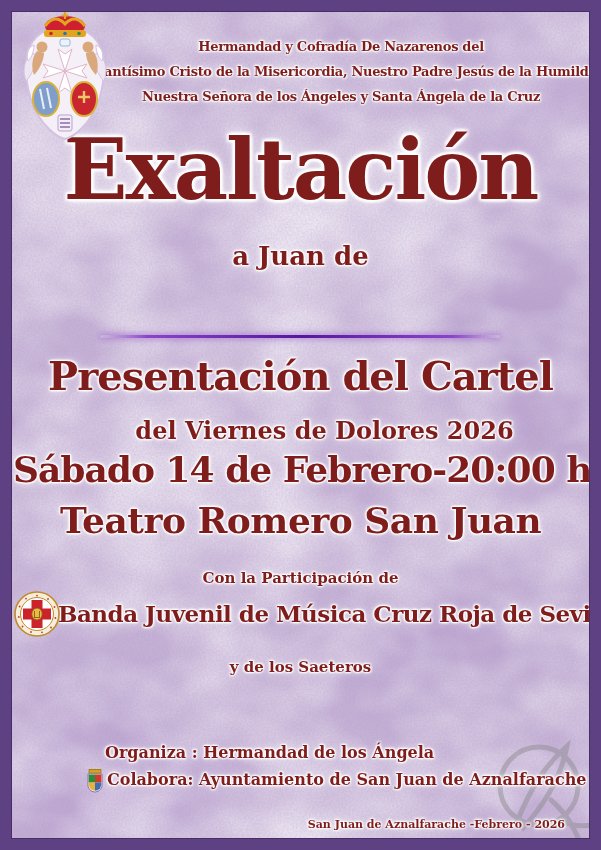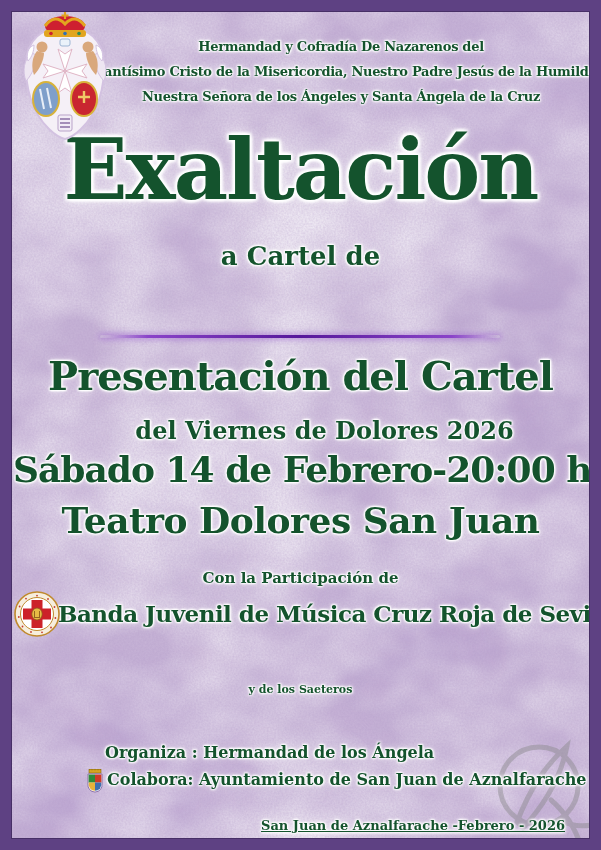--- a/index.html
+++ b/index.html
@@ -30,21 +30,21 @@
     filter:blur(7px);
   }
   .bg-noise{position:absolute;left:0;top:0;z-index:2;pointer-events:none;}
   .border-frame{
     position:absolute;inset:0;z-index:10;pointer-events:none;box-sizing:border-box;
     border:11px solid #5e4183;
     box-shadow: inset 0 0 0 1px #472f66;
   }
   .txt{
     position:absolute;left:13px;right:13px;z-index:5;text-align:center;
-    font-weight:bold;color:#14532d;white-space:nowrap;line-height:1.05;
+    font-weight:bold;color:#7f1d1d;white-space:nowrap;line-height:1.05;
     text-shadow:-1px -1px 2px #fff,1px -1px 2px #fff,-1px 1px 2px #fff,1px 1px 2px #fff,0 0 7px rgba(255,255,255,.85);
   }
   .hdr{left:95px;right:14px;font-size:13px;letter-spacing:-0.3px;}
   .hdr1{top:40px;}
   .hdr2{top:65px;}
   .hdr3{top:90px;}
   .title{top:126px;font-size:84px;letter-spacing:-2px;
     text-shadow:-2px -2px 3px #fff,2px -2px 3px #fff,-2px 2px 3px #fff,2px 2px 3px #fff,0 0 12px rgba(255,255,255,.9);}
   .acargo{top:243px;font-size:26px;}
   .speaker{top:279px;font-size:29px;}
@@ -53,25 +53,25 @@
     background:linear-gradient(to right, rgba(123,47,190,0), #9б59d0 0%, #7b2fbe 15%, #5a189a 50%, #7b2fbe 85%, rgba(123,47,190,0) 100%);
     background:linear-gradient(to right, rgba(123,47,190,0) 0%, #8a43c9 12%, #56189a 50%, #8a43c9 88%, rgba(123,47,190,0) 100%);
     box-shadow:0 0 6px 1px rgba(138,67,201,.55);
   }
   .pres1{top:355px;font-size:40px;letter-spacing:-1px;}
   .pres2{top:418px;font-size:24px;margin-left:48px;}
   .date{top:451px;font-size:36px;letter-spacing:-1px;}
   .venue{top:502px;font-size:36px;letter-spacing:-0.5px;}
   .partintro{top:571px;font-size:15px;}
   .band{left:58px;right:14px;top:602px;font-size:23px;letter-spacing:-0.5px;}
-  .saetintro{top:684px;font-size:11px;}
+  .saetintro{top:660px;font-size:15px;}
   .saetnames{top:671px;font-size:26px;}
   .organiza{left:105px;right:auto;top:745px;font-size:16px;text-align:left;}
   .colabora{left:107px;right:auto;top:772px;font-size:16px;text-align:left;}
-  .footer{left:auto;right:36px;top:819px;font-size:13px;text-align:center;text-decoration:underline;}
+  .footer{left:auto;right:36px;top:819px;font-size:11px;text-align:center;}
   .crest{position:absolute;left:14px;top:9px;z-index:6;}
   .cruzroja{position:absolute;left:14px;top:591px;z-index:6;}
   .ayto{position:absolute;left:86px;top:769px;z-index:6;}
   .watermark{position:absolute;right:2px;bottom:0px;z-index:4;}
 </style>
 </head>
 <body>
 
 <div class="poster">
 
@@ -128,28 +128,28 @@
     <path d="M64 88 h12 M70 82 v12" stroke="#f0c867" stroke-width="2.4" fill="none"></path>
     <rect x="44" y="106" width="14" height="16" rx="2" fill="#f2ecf6" stroke="#b9a3c9"></rect>
     <path d="M46 110 h10 M46 114 h10 M46 118 h10" stroke="#8a6fa5" stroke-width="1.3"></path>
   </svg>
 
   <div class="txt hdr hdr1">Hermandad y Cofradía De Nazarenos del</div>
   <div class="txt hdr hdr2">Santísimo Cristo de la Misericordia, Nuestro Padre Jesús de la Humildad,</div>
   <div class="txt hdr hdr3">Nuestra Señora de los Ángeles y Santa Ángela de la Cruz</div>
 
   <div class="txt title">Exaltación</div>
-  <div class="txt acargo">a Cartel de</div>
+  <div class="txt acargo">a Juan de</div>
 
   <div class="divider"></div>
 
   <div class="txt pres1">Presentación del Cartel</div>
   <div class="txt pres2">del Viernes de Dolores 2026</div>
   <div class="txt date">Sábado 14 de Febrero-20:00 h.</div>
-  <div class="txt venue">Teatro Dolores San Juan</div>
+  <div class="txt venue">Teatro Romero San Juan</div>
 
   <div class="txt partintro">Con la Participación de</div>
 
   <svg class="cruzroja" width="46" height="46" viewBox="0 0 46 46">
     <circle cx="23" cy="23" r="22" fill="#f6eedd" stroke="#c08a2e" stroke-width="1.6"></circle>
     <circle cx="23" cy="23" r="16.5" fill="#ffffff" stroke="#c08a2e" stroke-width="1"></circle>
     <g fill="#c43b2e" font-size="4" font-family="DejaVu Sans, sans-serif">
       <circle cx="23" cy="4.6" r="0.9"></circle>
         <circle cx="34" cy="8" r="0.9"></circle>
         <circle cx="40.5" cy="16" r="0.9"></circle>

